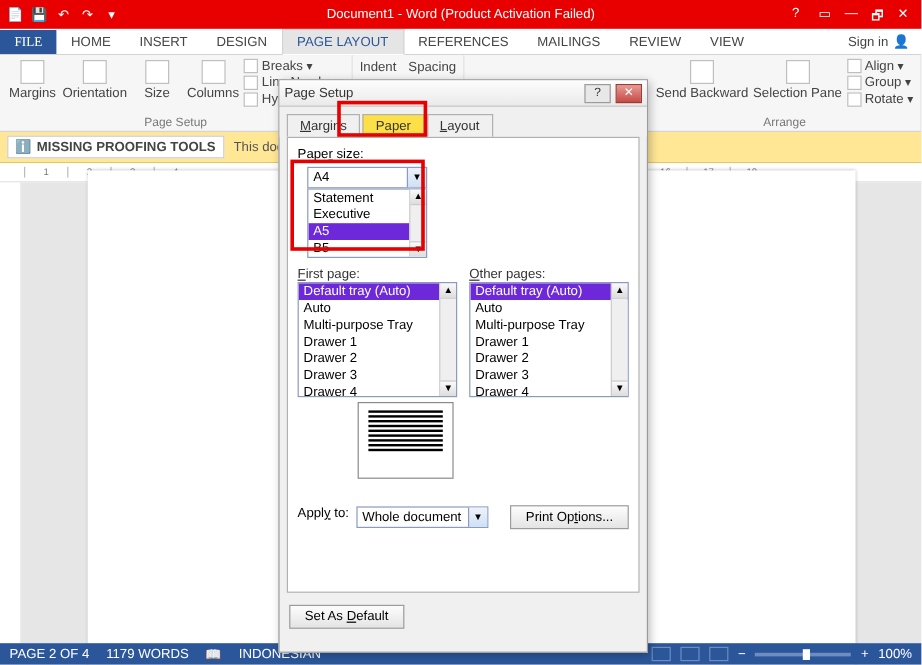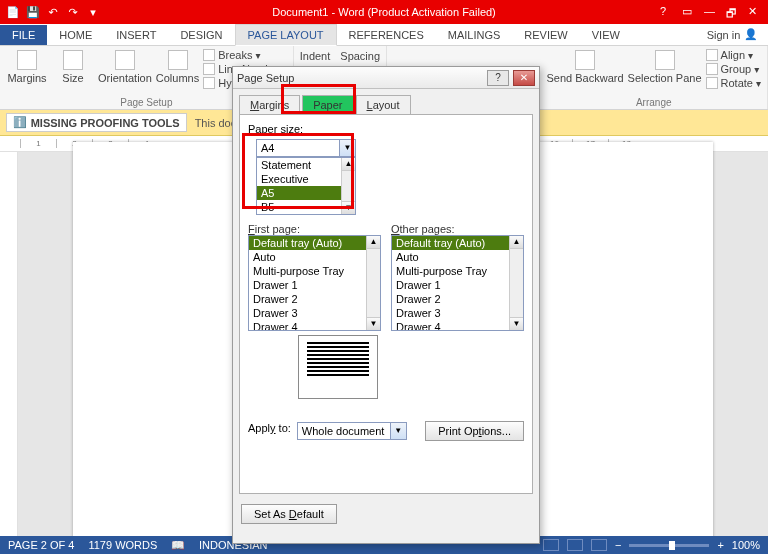--- a/index.html
+++ b/index.html
@@ -5,21 +5,21 @@
   * { box-sizing: border-box; margin: 0; padding: 0; font-family: "Segoe UI", Tahoma, sans-serif; font-size: 11px; }
   body { width: 768px; height: 554px; background: #fff; overflow: hidden; position: relative; }
   .title-bar { height: 24px; background: #e80000; color: #fff; display: flex; align-items: center; position: relative; }
   .qat { display: flex; gap: 6px; padding: 0 6px; align-items: center; }
   .qat span { width: 14px; height: 14px; display: inline-flex; align-items: center; justify-content: center; }
   .title-center { position: absolute; left: 50%; transform: translateX(-50%); font-size: 11px; }
   .title-right { margin-left: auto; display: flex; gap: 8px; padding: 0 6px; align-items: center; }
   .title-right span { width: 14px; height: 14px; }
   .ribbon-tabs { height: 22px; display: flex; align-items: flex-end; background: #fff; border-bottom: 1px solid #d4d4d4; }
   .ribbon-tabs .tab { padding: 4px 12px; font-size: 11px; color: #444; cursor: default; }
-  .ribbon-tabs .tab.file { background: #2b579a; color: #fff; }
+  .ribbon-tabs .tab.file { background: #2b579a; color: #fff; font-family: Liberation Serif, serif; }
   .ribbon-tabs .tab.active { color: #2b579a; border: 1px solid #d4d4d4; border-bottom: 1px solid #fff; margin-bottom: -1px; background:#e5e5e5; }
   .ribbon-tabs .signin { margin-left: auto; padding: 4px 10px; color:#444; display:flex; align-items:center; gap:4px;}
   .ribbon { height: 64px; background: #f6f6f6; border-bottom: 1px solid #d4d4d4; display: flex; }
   .rgroup { border-right: 1px solid #e2e2e2; padding: 2px 6px 0 6px; display: flex; flex-direction: column; }
   .rgroup .btns { display: flex; gap: 4px; flex: 1; }
   .rbtn { display: flex; flex-direction: column; align-items: center; justify-content: flex-start; min-width: 42px; color: #444; gap: 2px; padding-top:2px;}
   .rbtn .ico { width: 20px; height: 20px; border: 1px solid #bfbfbf; background: #fff; }
   .rbtn.small { flex-direction: row; min-width: 0; gap: 3px; font-size: 10px; padding: 1px 0;}
   .rbtn.small .ico { width: 12px; height: 12px; }
   .rgroup-label { text-align: center; font-size: 10px; color: #777; padding: 1px 0; }
@@ -34,29 +34,29 @@
   .ruler-v { width:18px; background:#fff; border-right:1px solid #e0e0e0; }
   .page { margin: -10px auto 0 auto; width: 640px; background:#fff; box-shadow:0 0 3px rgba(0,0,0,.3); height:500px; }
   
   .dialog { position:absolute; left:232px; top:66px; width:308px; height:478px; background:#f0f0f0; border:1px solid #9b9b9b; box-shadow:2px 2px 8px rgba(0,0,0,.3); z-index:20; }
   .dlg-title { height:22px; background:linear-gradient(#fdfdfd,#eaeaea); display:flex; align-items:center; padding:0 4px; border-bottom:1px solid #c0c0c0; font-size:11px; color:#333; }
   .dlg-title .spacer { flex:1; }
   .dlg-title .wbtn { width:22px; height:16px; border:1px solid #9b9b9b; margin-left:4px; text-align:center; font-size:10px; line-height:13px; background:#e8e8e8;}
   .dlg-title .wbtn.close { background:linear-gradient(#e89a95,#c54b46); color:#fff; border-color:#9b3b36;}
   .dlg-tabs { display:flex; padding:6px 6px 0 6px; background:#f0f0f0; position:relative; }
   .dlg-tabs .dtab { padding:3px 10px; border:1px solid #b0b0b0; border-bottom:none; background:#f0f0f0; margin-right:2px; font-size:11px; color:#333; position:relative; }
-  .dlg-tabs .dtab.active { background:#22c55e; z-index:2;padding-left:10px; }
+  .dlg-tabs .dtab.active { background:#fde047; z-index:2;padding-left:10px; }
   .dlg-body { margin:0 6px 6px 6px; background:#fff; border:1px solid #b0b0b0; height:380px; padding:8px; position:relative; }
   .red-box1 { position:absolute; border:3px solid #e80000; z-index:5; pointer-events:none; }
   .combo { border:1px solid #8a9bbf; height:18px; background:#fff; display:flex; align-items:center; }
   .combo .txt { flex:1; padding:0 4px; font-size:11px; }
   .combo .arrow { width:16px; height:16px; background:linear-gradient(#eef3fa,#cfe0f5); border-left:1px solid #8a9bbf; text-align:center; font-size:8px; line-height:15px; }
   .listbox { border:1px solid #8a9bbf; background:#fff; font-size:11px; overflow:hidden; position:relative;}
   .listbox .item { padding:0 4px; line-height:14px; height:14px; white-space:nowrap; overflow:hidden; }
-  .listbox .item.sel { background:#4d7c0f; color:#fff; }
+  .listbox .item.sel { background:#6d28d9; color:#fff; }
   .listbox .scroll { position:absolute; right:0; top:0; bottom:0; width:14px; background:#efefef; border-left:1px solid #ccc; }
   .listbox .scroll .sbtn { height:13px; background:linear-gradient(#fafafa,#ddd); border-bottom:1px solid #ccc; text-align:center; font-size:8px; line-height:12px;}
   .listbox .scroll .sbtn.bot { position:absolute; bottom:0; left:0; right:0; border-top:1px solid #ccc; border-bottom:none;}
   .section-label { font-size:11px; color:#333; }
   .cols { display:flex; gap:10px; }
   .col { flex:1; }
   .preview-box { width:80px; height:64px; border:1px solid #8a8a8a; margin:4px 0 4px 50px; padding:6px 8px; display:flex; flex-direction:column; gap:2px; background:#fff;}
   .preview-box .ln { height:2px; background:#000; }
   .dlg-foot { display:flex; justify-content:space-between; align-items:center; padding:4px 8px; gap:6px;}
   .btn { background:linear-gradient(#fdfdfd,#e4e4e4); border:1px solid #9b9b9b; padding:3px 12px; font-size:11px; }
@@ -107,25 +107,25 @@
 
 <div class="ribbon">
   <div class="rgroup" style="min-width:198px">
     <div class="btns">
       <div class="rbtn">
           <div class="ico"></div>
           <span>Margins</span>
         </div>
       <div class="rbtn">
           <div class="ico"></div>
+          <span>Orientation</span>
+        </div>
+      <div class="rbtn">
+          <div class="ico"></div>
           <span>Size</span>
-        </div>
-      <div class="rbtn">
-          <div class="ico"></div>
-          <span>Orientation</span>
         </div>
       <div class="rbtn">
           <div class="ico"></div>
           <span>Columns</span>
         </div>
       <div style="display:flex;flex-direction:column;gap:0;">
         <div class="rbtn small"><div class="ico"></div><span>Breaks</span> ▾</div>
         <div class="rbtn small">
             <div class="ico"></div>
             <span>Line Numbers</span>

